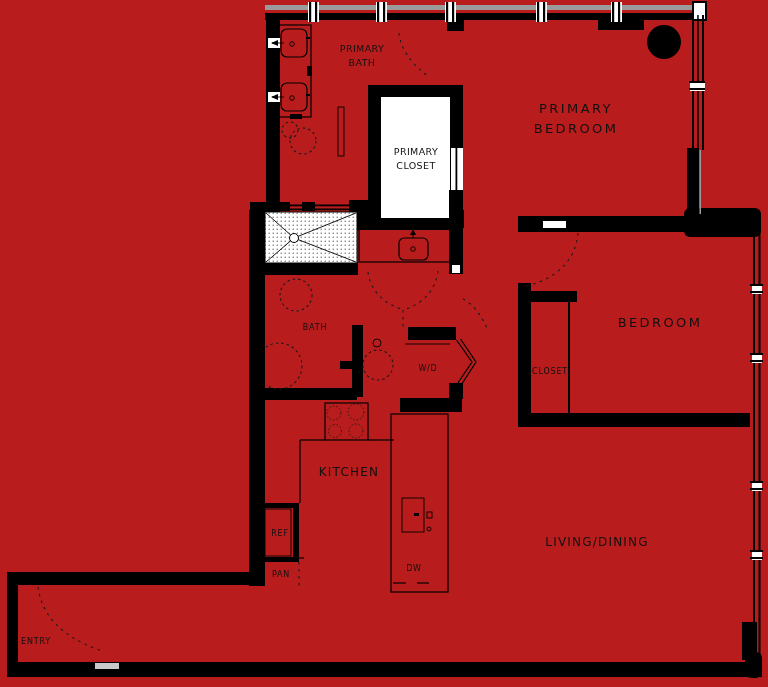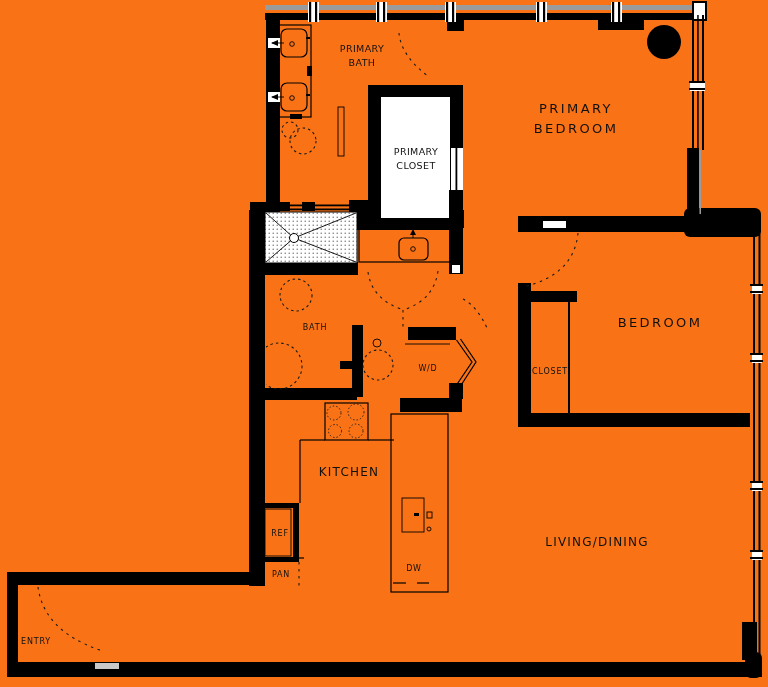--- a/index.html
+++ b/index.html
@@ -1,16 +1,16 @@
 <!DOCTYPE html>
 <html><head>
 <meta charset="utf-8">
 <style>
   html,body{margin:0;padding:0;background:#ffffff;}
-  .stage{position:relative;width:768px;height:687px;background:#f97316;overflow:hidden;}
+  .stage{position:relative;width:768px;height:687px;background:#b91c1c;overflow:hidden;}
   svg{display:block;}
   text{font-family:"DejaVu Sans", sans-serif;fill:#111;text-anchor:middle;}
   .lbl{font-size:12px;letter-spacing:1.2px;}
   .lbl-lg{font-size:13px;letter-spacing:2.4px;}
   .lbl-med{font-size:9.5px;letter-spacing:0.4px;}
   .lbl-sm{font-size:8px;letter-spacing:0.8px;}
   .w{fill:#000;}
   .wh{fill:#fff;}
   .gray{fill:#9b9b9b;}
   .ln{stroke:#000;fill:none;stroke-width:1.2;}

